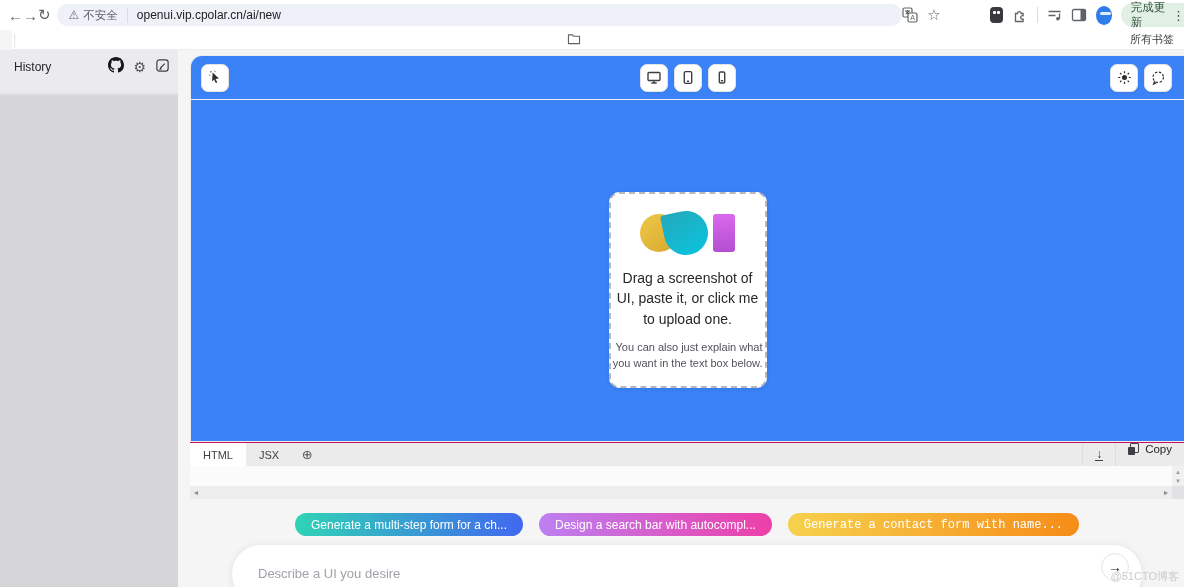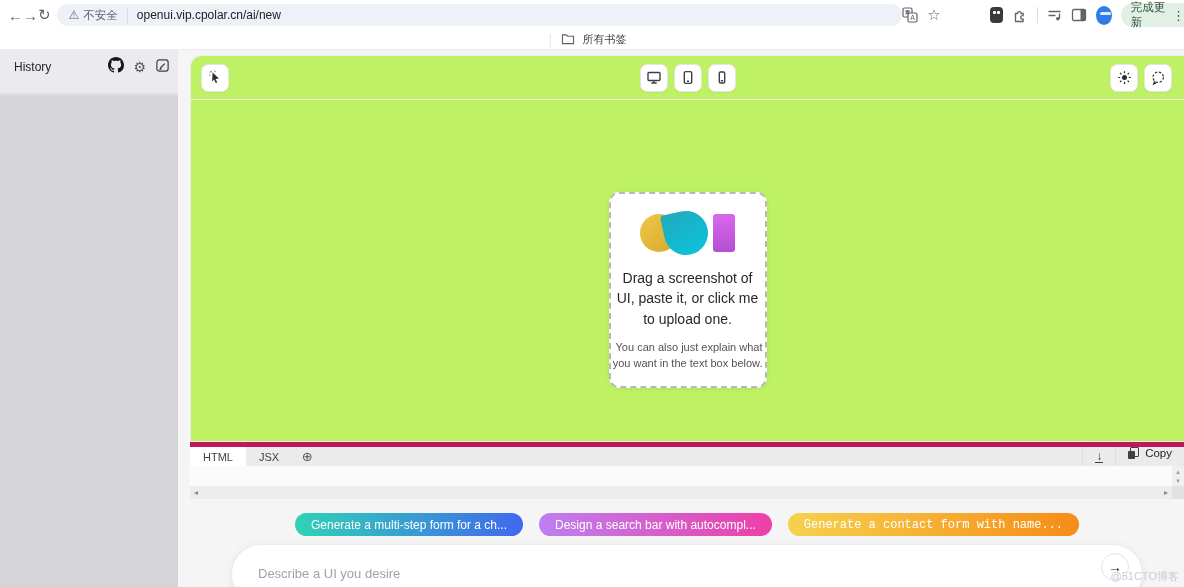--- a/index.html
+++ b/index.html
@@ -23,34 +23,34 @@
   .ext-dark::before { left:3px; } .ext-dark::after { right:3px; }
   .vsep { width:1px; height:16px; background:#dadce0; }
   .avatar { width:19px; height:19px; border-radius:50%; background:#2f7ceb; position:relative; }
   .avatar::after { content:""; position:absolute; left:4px; top:6px; width:11px; height:3px; background:rgba(255,255,255,.85); border-radius:2px; }
   .update-pill { height:24px; background:#e2efe4; border-radius:12px; display:flex; align-items:center;
                  gap:6px; padding:0 10px; font-size:11.5px; color:#33523f; }
   .more-dots { font-size:13px; color:#33523f; }
 
   
   .bookmarks { height:20px; background:#fff; border-bottom:1px solid #ececee; display:flex;
-               align-items:center; justify-content:center; gap:7px; padding-right:10px;
-               font-size:11px; color:#3c4043; }
+               align-items:center; justify-content:space-between; gap:7px; padding-right:10px;
+               font-size:11px; color:#3c4043;margin-left:12px; }
 
   
   .app { position:absolute; left:0; top:50px; width:1184px; height:537px; background:#f5f5f6; }
 
   .sidebar { position:absolute; left:0; top:0; width:178px; height:537px;
              background:linear-gradient(180deg,#ebebed 0px,#ebebed 42px,#d5d5d8 46px,#d5d5d8 100%); }
   .sidebar-header { display:flex; align-items:center; padding:7px 8px 0 14px; }
   .sidebar-title { font-size:12px; color:#27272a; }
   .sidebar-icons { margin-left:auto; display:flex; align-items:center; gap:9px; color:#3f3f46; }
   .gear-glyph { font-size:14px; color:#52525b; line-height:1; }
 
-  .canvas-panel { position:absolute; left:190px; top:5px; width:994px; height:387px; background:#bef264;
+  .canvas-panel { position:absolute; left:190px; top:5px; width:994px; height:387px; background:#3b82f6;
                   border:1px solid #ececef; border-right:none; border-top-left-radius:12px; }
   .canvas-header { height:44px; display:flex; align-items:center; padding:0 10px;
                    border-bottom:1px solid #f0f0f2; position:relative; }
   .tool-btn { width:28px; height:28px; background:#fff; border:1px solid #e4e4e7; border-radius:7px;
               display:flex; align-items:center; justify-content:center; box-shadow:0 1px 2px rgba(0,0,0,.04);
               color:#3f3f46; }
   .device-group { position:absolute; left:50%; transform:translateX(-50%); display:flex; gap:6px; }
   .header-right { position:absolute; right:12px; display:flex; gap:6px; }
 
   .dropzone { position:absolute; left:50%; top:136px; transform:translateX(-50%); width:158px;
@@ -60,21 +60,21 @@
   .logo { position:relative; width:100px; height:44px; margin-bottom:13px; }
   .logo-circle { position:absolute; left:2px; top:3px; width:38px; height:38px; border-radius:50%; z-index:1; }
   .logo-bar { position:absolute; right:3px; top:3px; width:22px; height:38px; border-radius:3px; z-index:2; }
   .logo-blob { position:absolute; left:26px; top:0; width:44px; height:44px;
                border-radius:10% 58% 58% 58%; transform:rotate(-12deg); z-index:3; }
   .dz-heading { font-size:14px; color:#27272a; text-align:center; line-height:1.45; width:146px; }
   .dz-sub { font-size:11px; color:#52525b; text-align:right; line-height:1.5; margin-top:10px; width:150px; }
 
   
   .code-tabs { position:absolute; left:190px; top:392px; width:994px; height:24px; background:#ebebec;
-               border-top:5px solid #be185d; display:flex; align-items:stretch; font-size:11px; color:#3f3f46; }
+               border-top:1px solid #be185d; display:flex; align-items:stretch; font-size:11px; color:#3f3f46; }
   .tab { padding:0 13px; display:flex; align-items:center; }
   .tab.active { background:#fff; }
   .add-tab { width:30px; display:flex; align-items:center; justify-content:center; font-size:13px; color:#52525b; }
   .tabs-right { margin-left:auto; display:flex; align-items:center; }
   .dl-btn { border-left:1px solid #dedee0; height:100%; display:flex; align-items:center; padding:0 12px; }
   .dl-glyph { display:inline-block; font-size:12px; line-height:10px; color:#3f3f46;
               border-bottom:1.5px solid #3f3f46; padding:0 1px 1px; }
   .copy-btn { border-left:1px solid #dedee0; height:100%; display:flex; align-items:flex-start; gap:6px;
               padding:0 12px; font-size:11.5px; color:#27272a; }
   .copy-ic { position:relative; width:11px; height:12px; }

